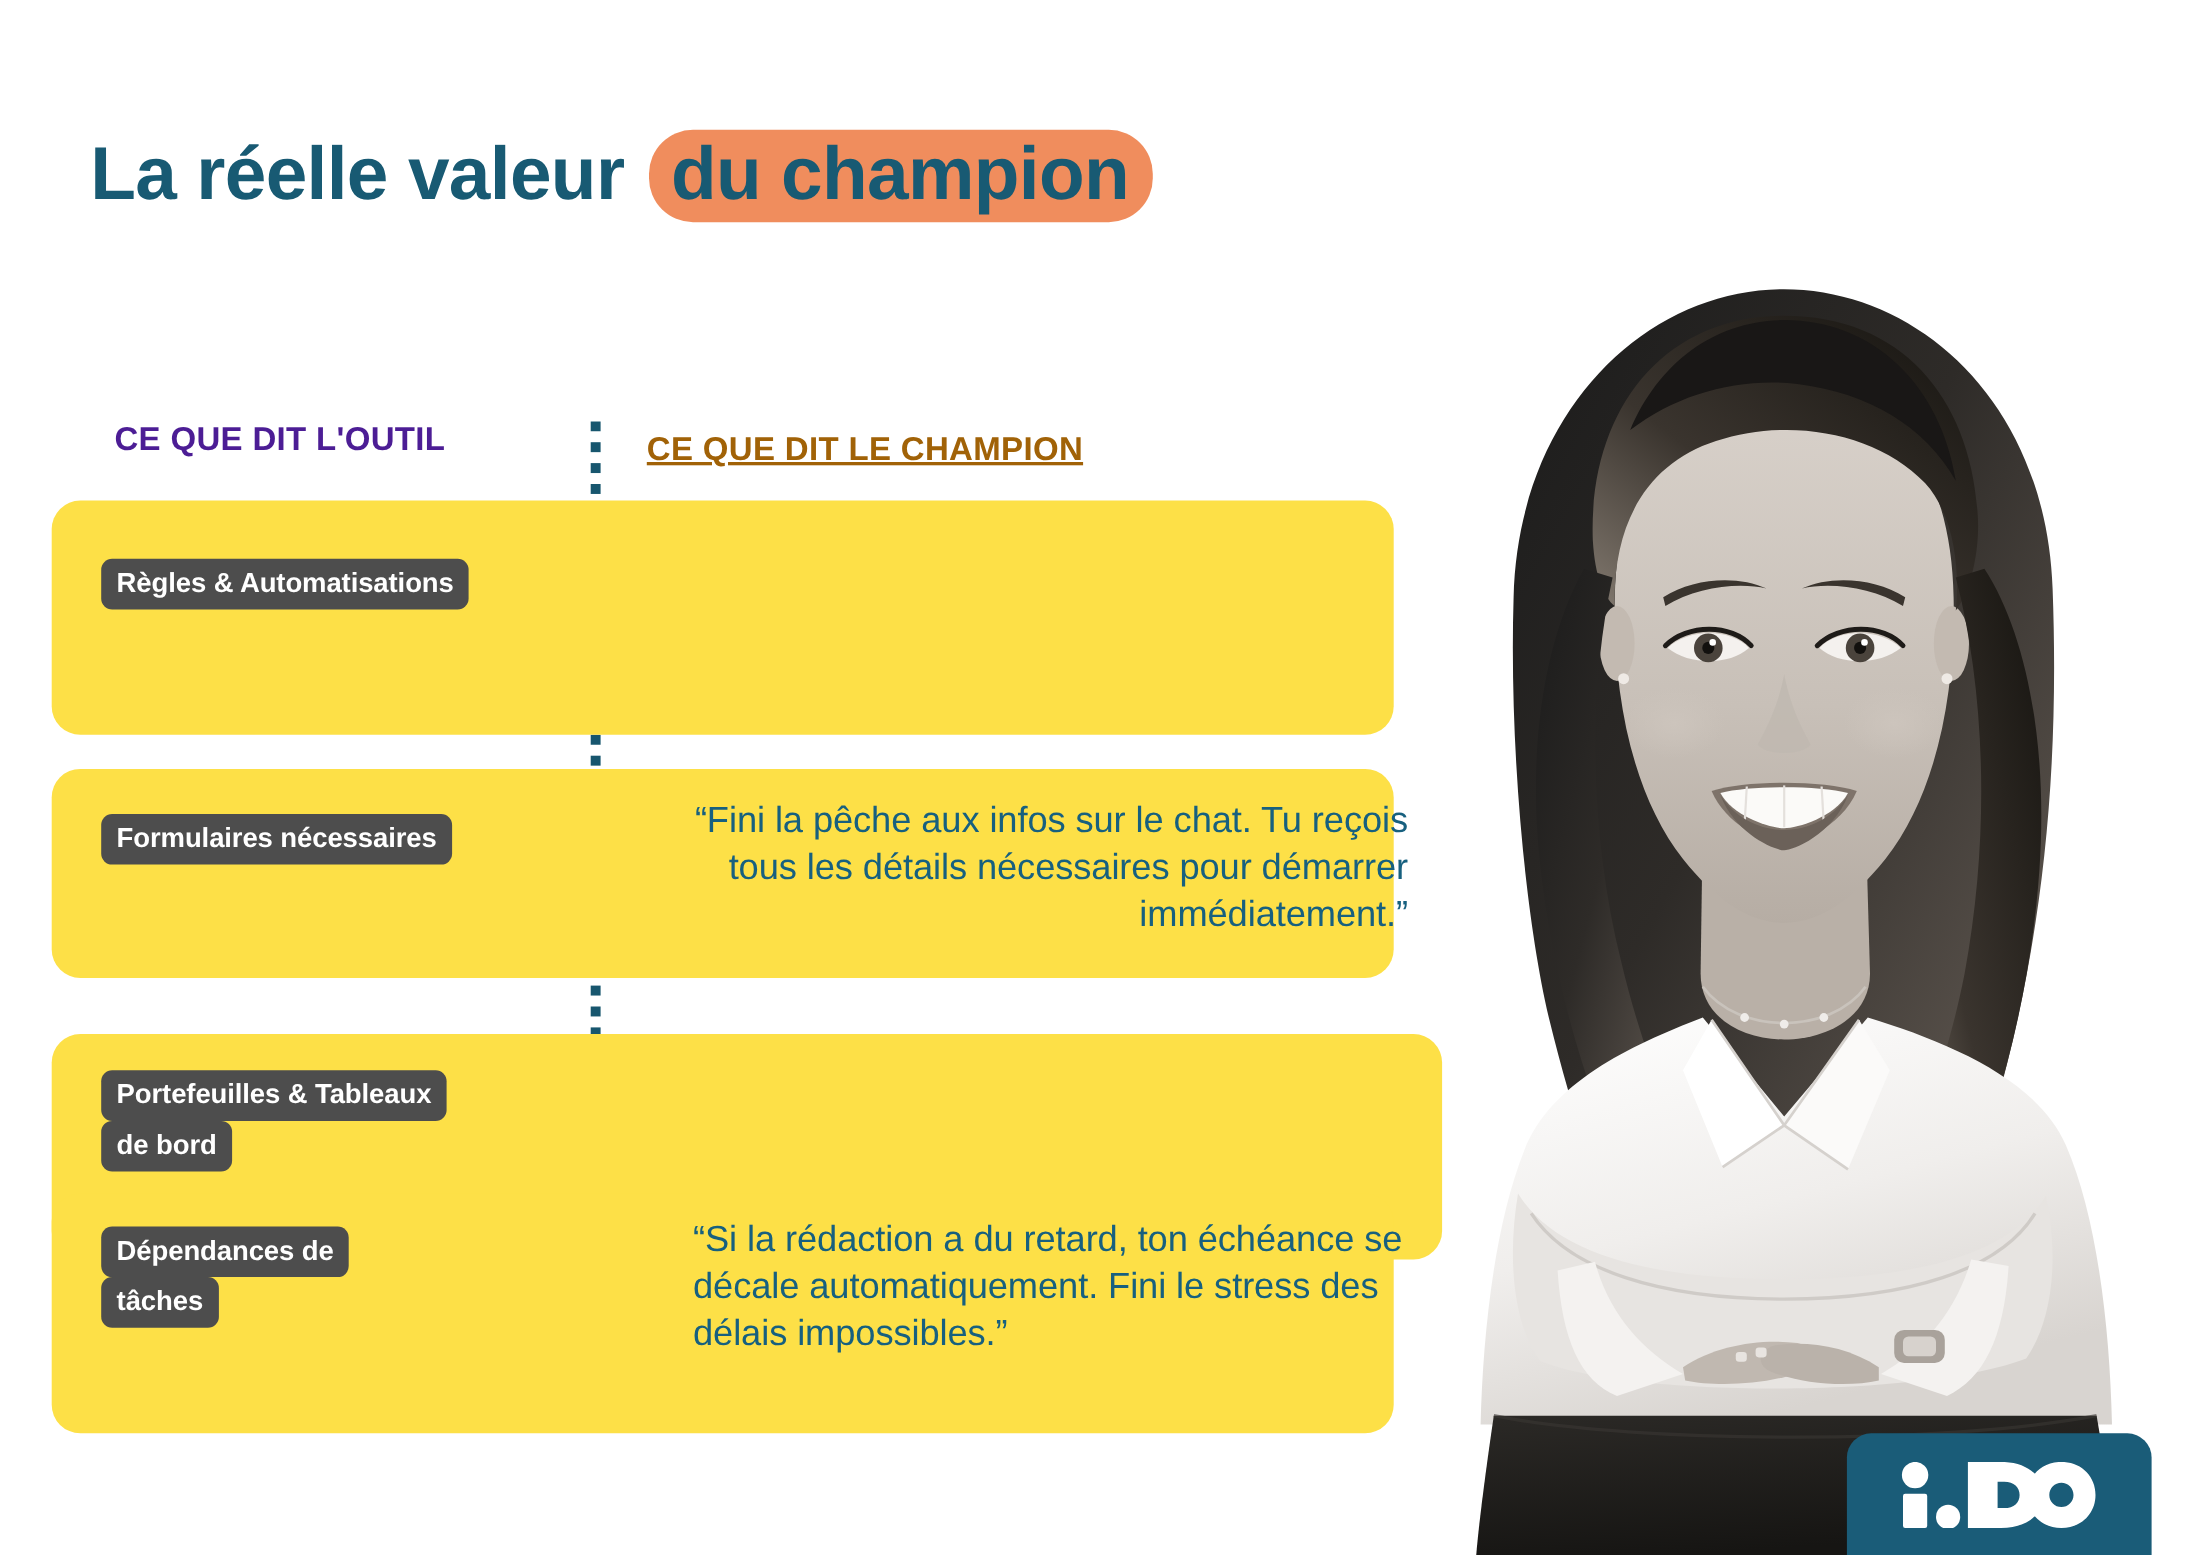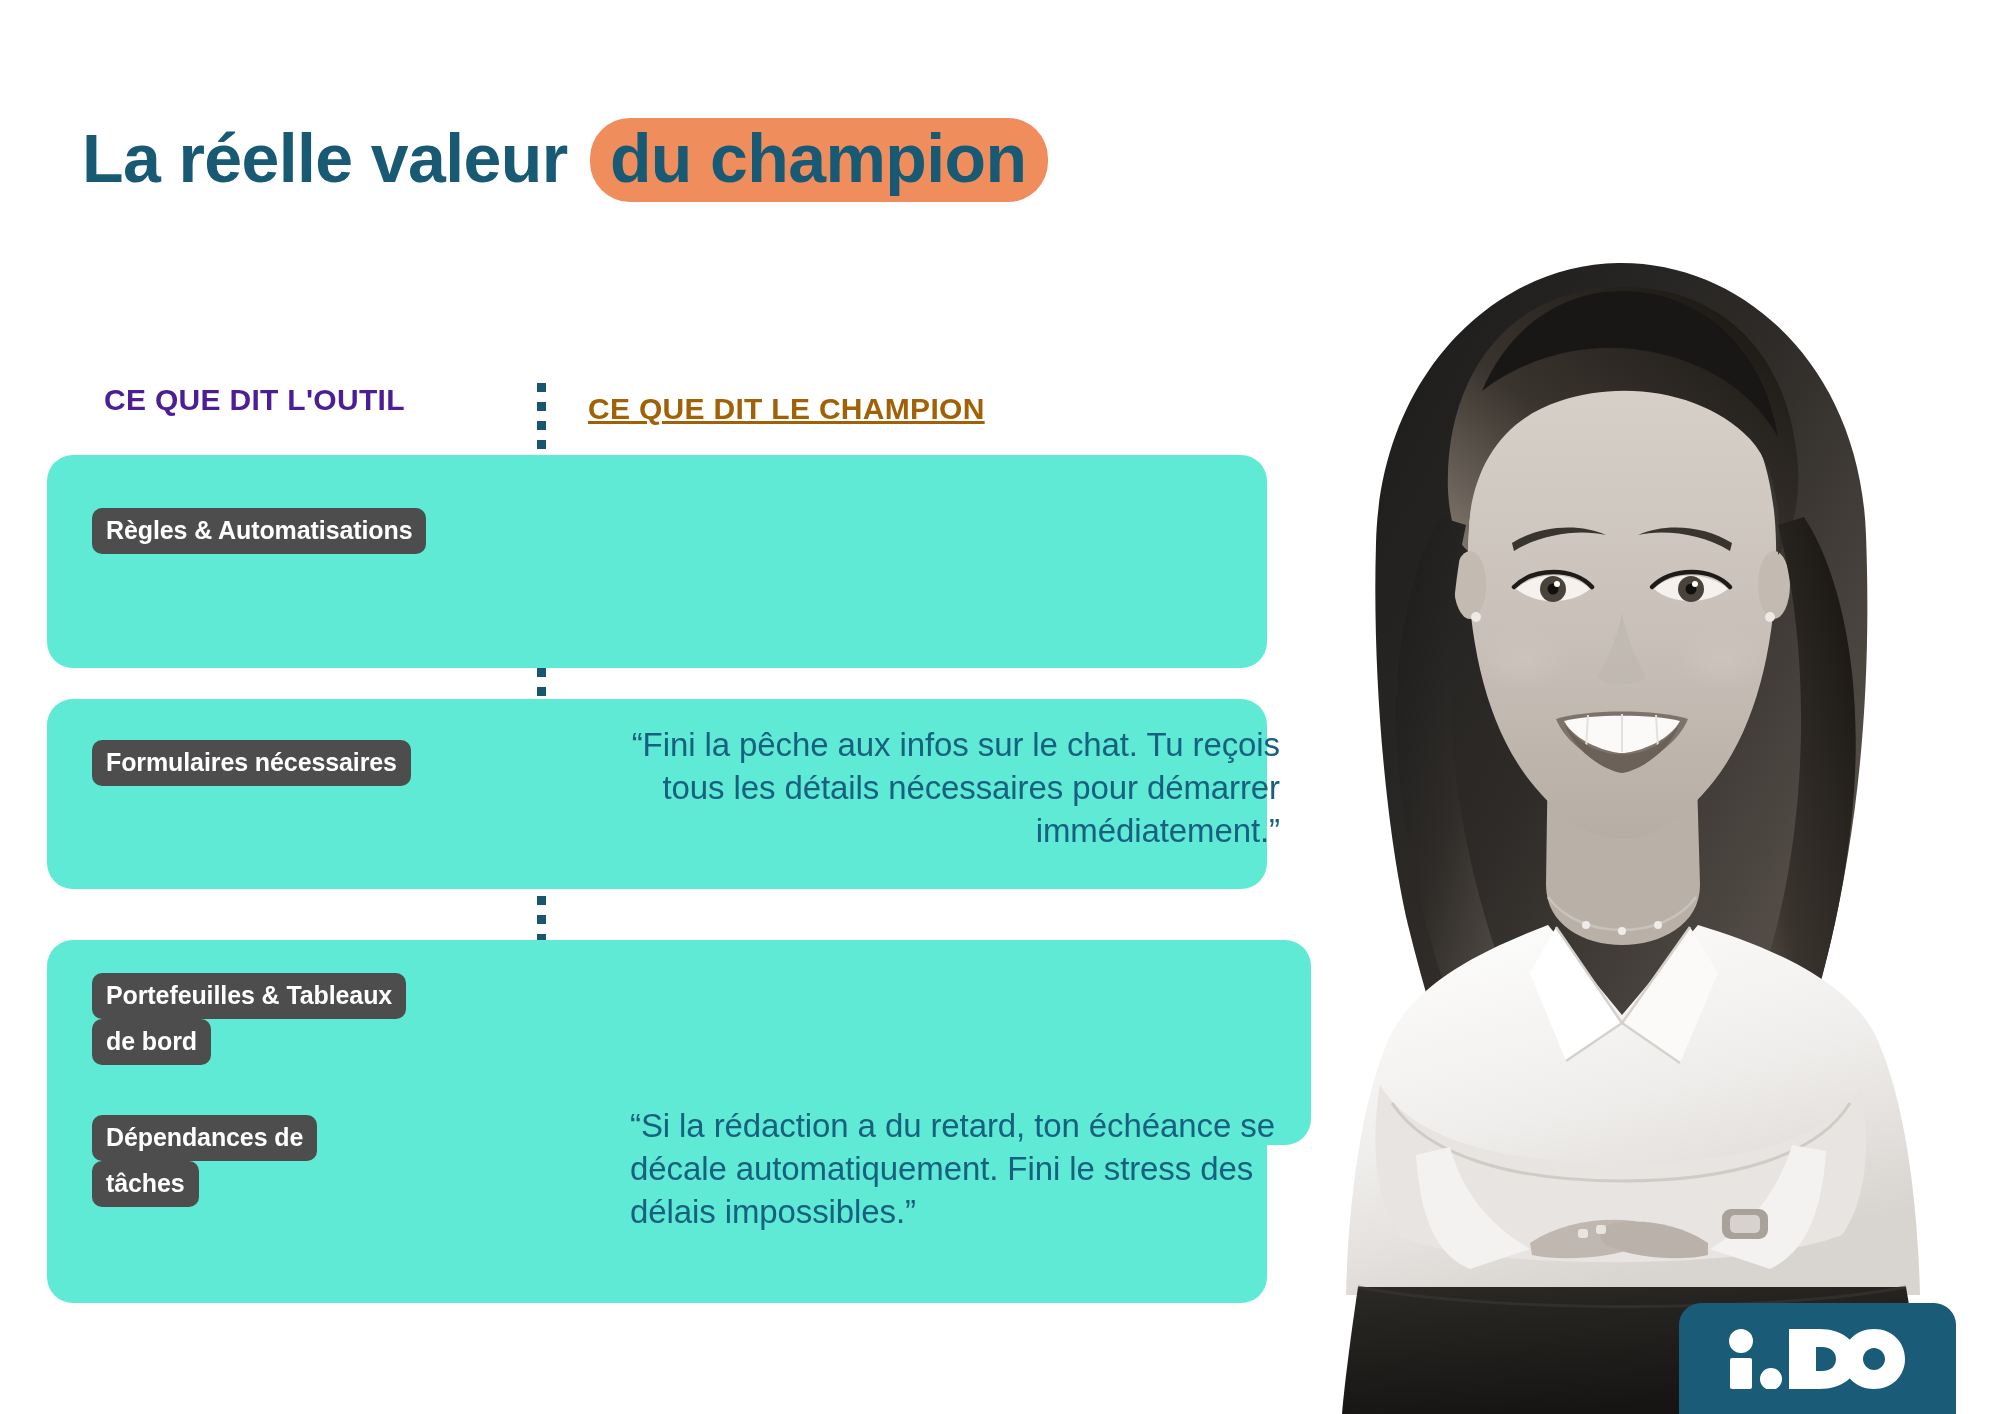--- a/index.html
+++ b/index.html
@@ -81,21 +81,21 @@
     );
     background-size: 9px 19px;
     background-repeat: repeat-y;
   }
 
   
   .card {
     position: absolute;
     left: 47px;
     width: 1220px;
-    background: #5eead4;
+    background: #fde047;
     border-radius: 26px;
   }
   .card .chip-col {
     position: absolute;
     left: 45px;
     width: 430px;
   }
   .chip-line {
     display: inline-block;
     background: #4D4D4D;

